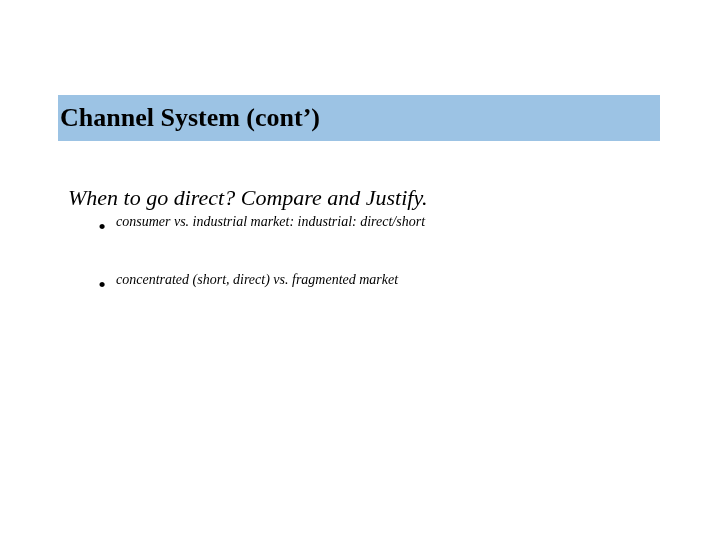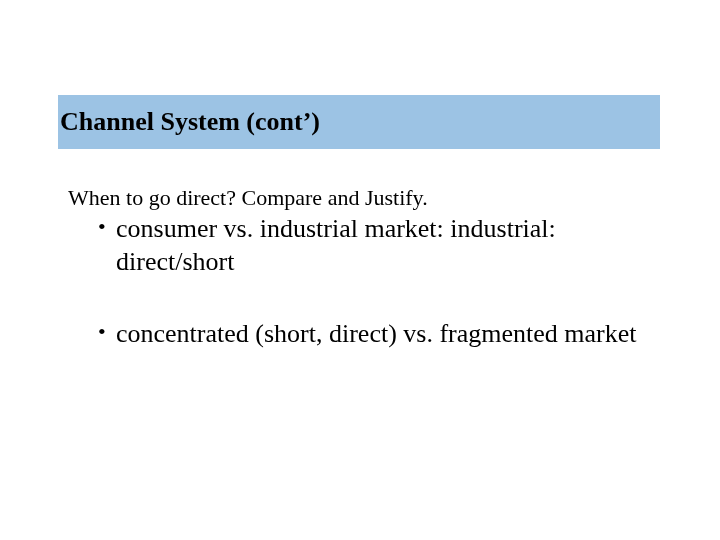--- a/index.html
+++ b/index.html
@@ -17,49 +17,50 @@
   .slide {
     width: 100%;
     height: 100%;
     position: relative;
   }
   .title-band {
     position: absolute;
     top: 95px;
     left: 58px;
     width: 602px;
-    height: 54px;
+    height: 46px;
     background: #9cc3e4;
     display: flex;
     align-items: center;
     padding-left: 2px;
   }
   .title-text {
     font-size: 26px;
     font-weight: bold;
     color: #000000;
   }
   .body {
     position: absolute;
     top: 185px;
     left: 68px;
     width: 590px;
     color: #000000;
+    font-style: italic;
   }
   .lead {
     font-size: 22px;
     line-height: 1.2;
     margin-bottom: 2px;
   }
   .bullets {
     list-style: none;
     padding-left: 30px;
   }
   .bullets li {
-    font-size: 26px;
+    font-size: 14px;
     line-height: 1.25;
     position: relative;
     padding-left: 18px;
     margin-bottom: 40px;
   }
   .bullets li:first-child {
     margin-bottom: 40px;
   }
   .bullets li::before {
     content: "•";

